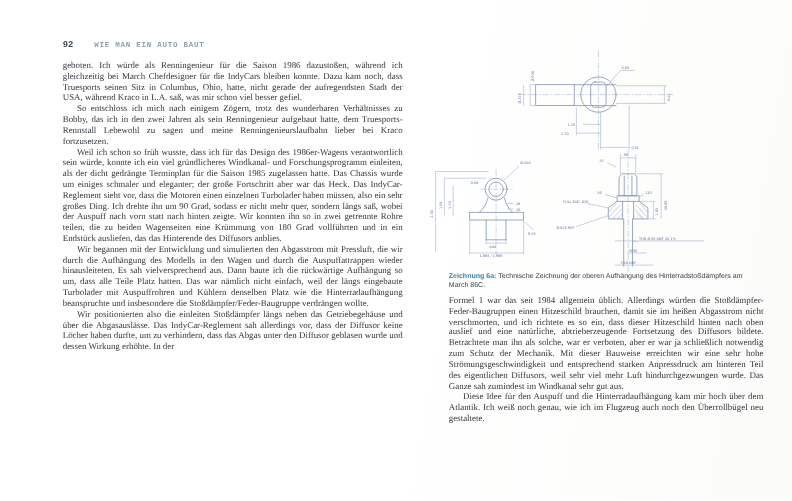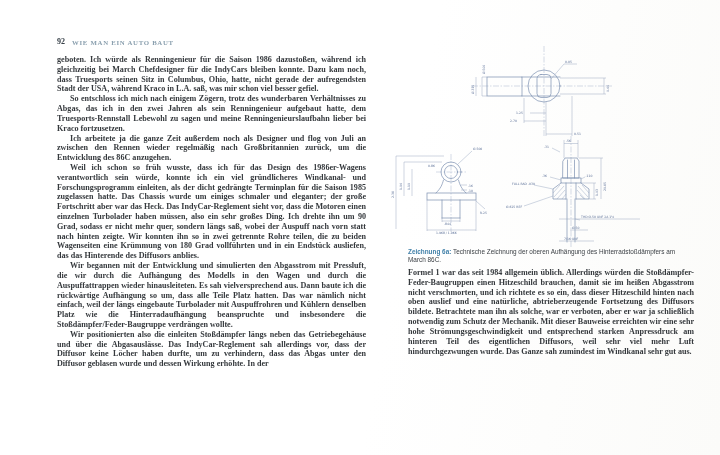--- a/index.html
+++ b/index.html
@@ -6,27 +6,27 @@
   body{
     width:720px;height:455px;position:relative;overflow:hidden;
     background:linear-gradient(100deg,#ffffff 55%,#fbfbf9 100%);
     font-family:"Liberation Serif",serif;color:#35393d;
   }
   .page{position:absolute;top:0;height:455px;}
   .page-left{left:0;width:386px;}
   .page-right{left:386px;width:334px;}
 
   .running-header{
-    position:absolute;left:57px;top:37px;display:flex;align-items:flex-end;gap:7px;
-    font-family:Liberation Serif, serif;
+    position:absolute;left:57px;top:37px;display:flex;align-items:flex-end;gap:19px;
+    font-family:Liberation Mono, monospace;
   }
   .pagenum{font-size:8px;font-weight:bold;color:#39424a;}
   .runtitle{font-size:6.8px;font-weight:bold;letter-spacing:.7px;color:#8ba0af;}
 
-  .body-text{position:absolute;font-weight:bold;}
+  .body-text{position:absolute;}
   .body-left{left:57px;top:55px;width:309px;}
   .body-right{left:22px;top:268px;width:286px;}
   .body-text p{
     margin:0;font-size:8.1px;line-height:9.82px;text-align:justify;
   }
   .body-text p.ind{text-indent:13px;}
 
   figure{margin:0;}
   .drawing{position:absolute;left:-2px;top:36px;}
   .figcap{
@@ -46,22 +46,21 @@
 
 <div class="spread">
 
   <div class="page page-left">
     <div class="running-header">
       <span class="pagenum">92</span>
       <span class="runtitle">WIE MAN EIN AUTO BAUT</span>
     </div>
     <div class="body-text body-left">
       <p>geboten. Ich würde als Renningenieur für die Saison 1986 dazustoßen, während ich gleichzeitig bei March Chefdesigner für die IndyCars bleiben konnte. Dazu kam noch, dass Truesports seinen Sitz in Columbus, Ohio, hatte, nicht gerade der aufregendsten Stadt der USA, während Kraco in L.A. saß, was mir schon viel besser gefiel.</p>
-      <p class="ind">So entschloss ich mich nach einigem Zögern, trotz des wunderbaren Verhältnisses zu Abgas, das ich in den zwei Jahren als sein Renningenieur aufgebaut hatte, dem Truesports-Rennstall Lebewohl zu sagen und meine Renningenieurslaufbahn lieber bei Kraco fortzusetzen.</p>
-      <p class="ind">Ich arbeitete ja die ganze Zeit außerdem noch als Designer und flog von Juli an zwischen den Rennen wieder regelmäßig nach Großbritannien zurück, um die Entwicklung des 86C anzugehen.</p>
+      <p class="ind">So entschloss ich mich nach einigem Zögern, trotz des wunderbaren Verhältnisses zu Bobby, das ich in den zwei Jahren als sein Renningenieur aufgebaut hatte, dem Truesports-Rennstall Lebewohl zu sagen und meine Renningenieurslaufbahn lieber bei Kraco fortzusetzen.</p>
       <p class="ind">Weil ich schon so früh wusste, dass ich für das Design des 1986er-Wagens verantwortlich sein würde, konnte ich ein viel gründlicheres Windkanal- und Forschungsprogramm einleiten, als der dicht gedrängte Terminplan für die Saison 1985 zugelassen hatte. Das Chassis wurde um einiges schmaler und eleganter; der große Fortschritt aber war das Heck. Das IndyCar-Reglement sieht vor, dass die Motoren einen einzelnen Turbolader haben müssen, also ein sehr großes Ding. Ich drehte ihn um 90 Grad, sodass er nicht mehr quer, sondern längs saß, wobei der Auspuff nach vorn statt nach hinten zeigte. Wir konnten ihn so in zwei getrennte Rohre teilen, die zu beiden Wagenseiten eine Krümmung von 180 Grad vollführten und in ein Endstück ausliefen, das das Hinterende des Diffusors anblies.</p>
       <p class="ind">Wir begannen mit der Entwicklung und simulierten den Abgasstrom mit Pressluft, die wir durch die Aufhängung des Modells in den Wagen und durch die Auspuffattrappen wieder hinausleiteten. Es sah vielversprechend aus. Dann baute ich die rückwärtige Aufhängung so um, dass alle Teile Platz hatten. Das war nämlich nicht einfach, weil der längs eingebaute Turbolader mit Auspuffrohren und Kühlern denselben Platz wie die Hinterradaufhängung beanspruchte und insbesondere die Stoßdämpfer/Feder-Baugruppe verdrängen wollte.</p>
       <p class="ind">Wir positionierten also die einleiten Stoßdämpfer längs neben das Getriebegehäuse und über die Abgasauslässe. Das IndyCar-Reglement sah allerdings vor, dass der Diffusor keine Löcher haben durfte, um zu verhindern, dass das Abgas unter den Diffusor geblasen wurde und dessen Wirkung erhöhte. In der</p>
     </div>
   </div>
 
   <div class="page page-right">
     <figure>
 
       <svg class="drawing" width="290" height="214" viewBox="0 0 290 214">
@@ -162,16 +161,17 @@
           <text class="dtxt" x="180" y="204">7/16 UNF</text>
           <text class="dtxt" transform="translate(222,155) rotate(-90)">29.85</text>
         </g>
       </svg>
 
       <figcaption class="figcap"><span class="caplabel">Zeichnung 6a:</span><span> Technische Zeichnung der oberen Aufhängung des Hinterradstoßdämpfers am March 86C.</span></figcaption>
     </figure>
 
     <div class="body-text body-right">
       <p>Formel 1 war das seit 1984 allgemein üblich. Allerdings würden die Stoßdämpfer-Feder-Baugruppen einen Hitzeschild brauchen, damit sie im heißen Abgasstrom nicht verschmorten, und ich richtete es so ein, dass dieser Hitzeschild hinten nach oben auslief und eine natürliche, abtrieberzeugende Fortsetzung des Diffusors bildete. Betrachtete man ihn als solche, war er verboten, aber er war ja schließlich notwendig zum Schutz der Mechanik. Mit dieser Bauweise erreichten wir eine sehr hohe Strömungsgeschwindigkeit und entsprechend starken Anpressdruck am hinteren Teil des eigentlichen Diffusors, weil sehr viel mehr Luft hindurchgezwungen wurde. Das Ganze sah zumindest im Windkanal sehr gut aus.</p>
+      <p class="ind">Diese Idee für den Auspuff und die Hinterradaufhängung kam mir hoch über dem Atlantik. Ich weiß noch genau, wie ich im Flugzeug auch noch den Überrollbügel neu gestaltete.</p>
     </div>
   </div>
 
 </div>
 
 </body></html>

